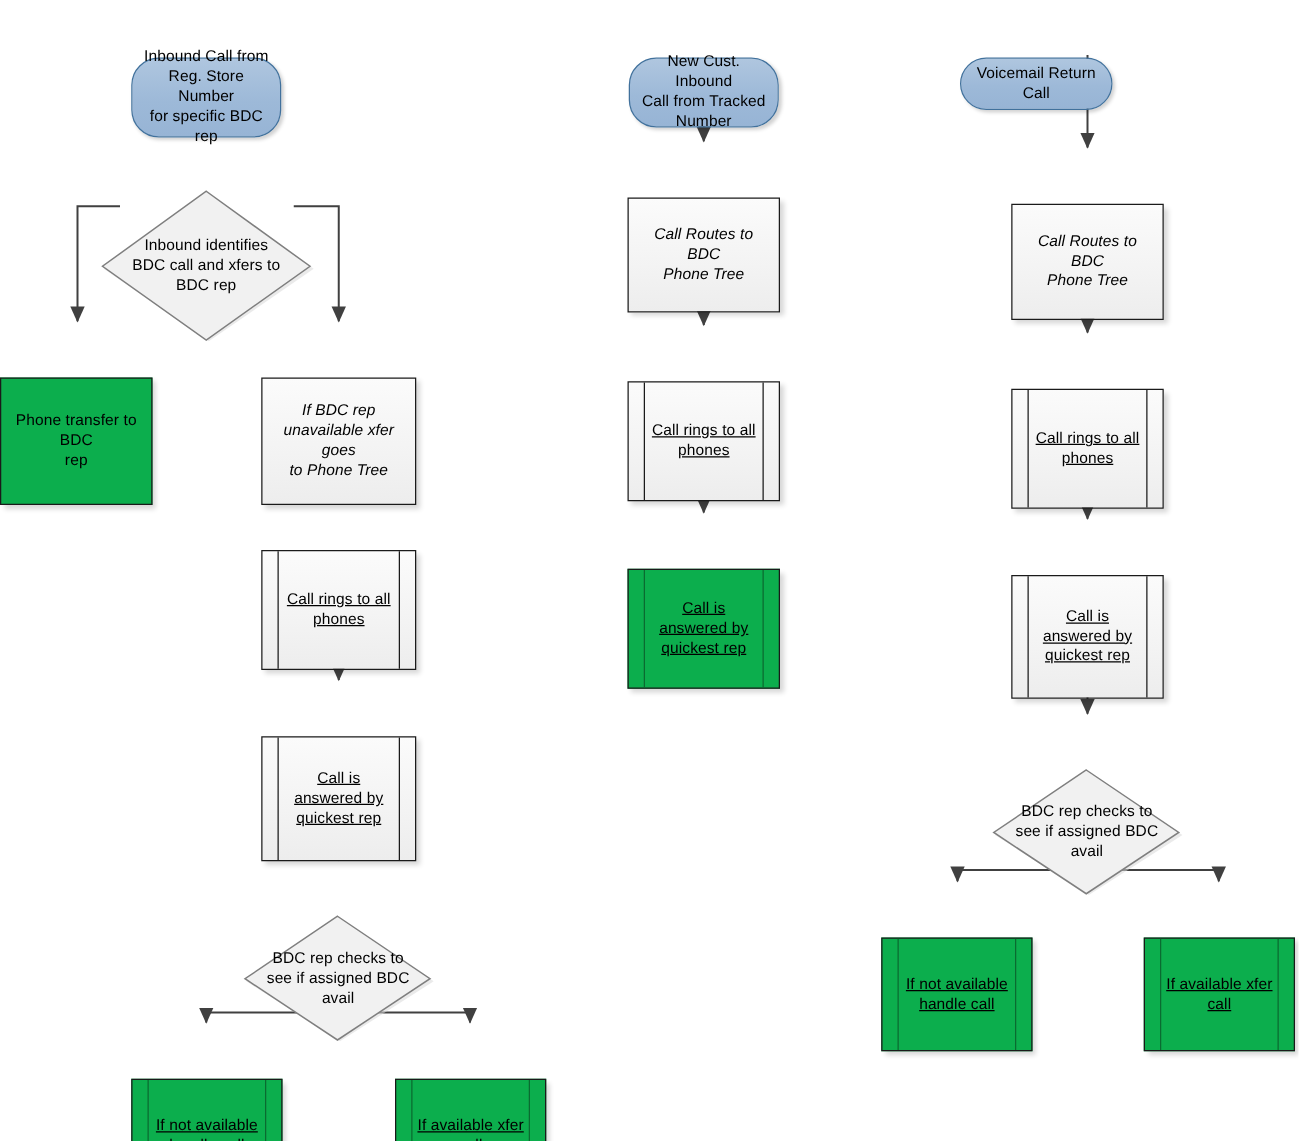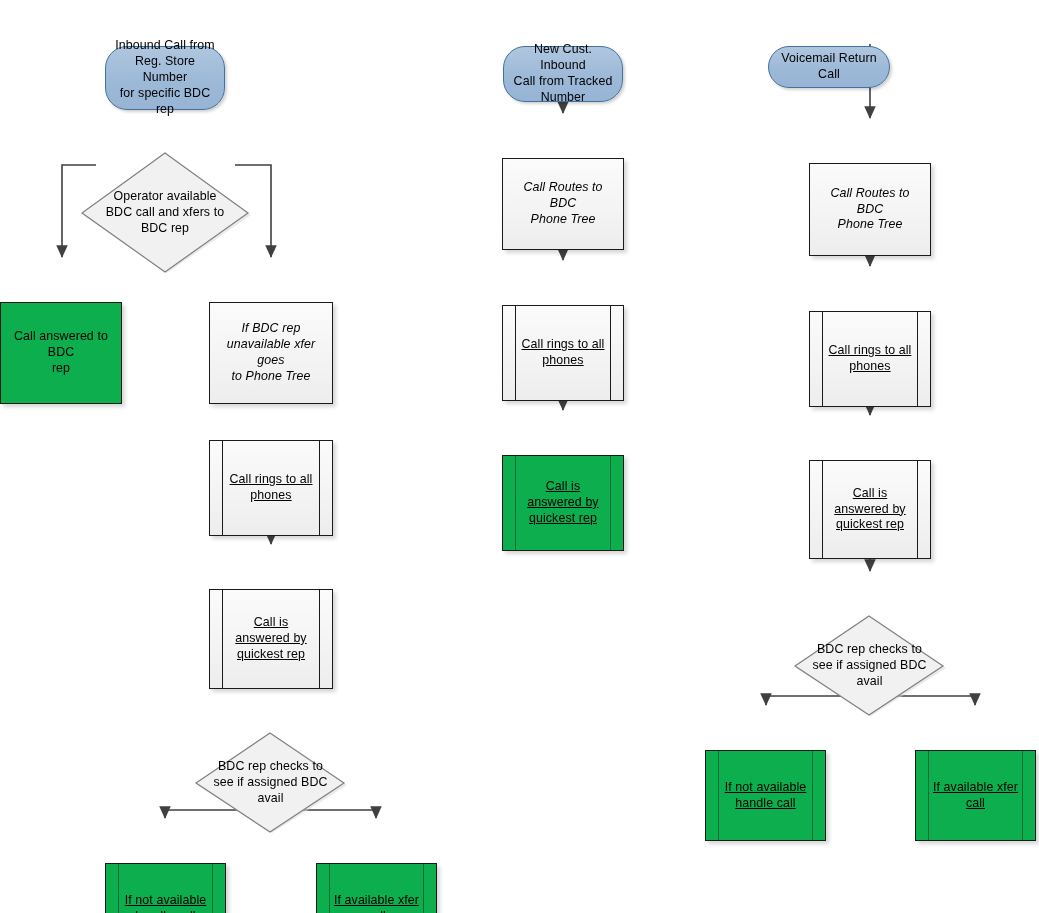--- a/index.html
+++ b/index.html
@@ -146,27 +146,27 @@
     <span class="label">Inbound Call from
 Reg. Store Number
 for specific BDC rep</span>
   </div>
 
   <div class="node shape-decision" style="left:79px; top:108px; width:172px; height:122px;">
     <svg class="dia-svg" viewBox="0 0 172 122" preserveAspectRatio="none">
       <polygon points="88,5 172,63 88,121 4,63" fill="#d9d9d9" opacity=".55"></polygon>
       <polygon points="86,1 169,61 86,120 3,61" fill="#F1F1F1" stroke="#7F7F7F" stroke-width="1.2"></polygon>
     </svg>
-    <span class="label">Operator available
+    <span class="label">Inbound identifies
 BDC call and xfers to
 BDC rep</span>
   </div>
 
   <div class="node green" style="left:0px; top:258px; width:122px; height:102px;">
-    <span class="label">Call answered to BDC
+    <span class="label">Phone transfer to BDC
 rep</span>
   </div>
 
   <div class="node shape-process" style="left:209px; top:258px; width:124px; height:102px;">
     <span class="label">If BDC rep
 unavailable xfer goes
 to Phone Tree</span>
   </div>
 
   <div class="node shape-predefined" style="left:209px; top:396px; width:124px; height:96px;">

